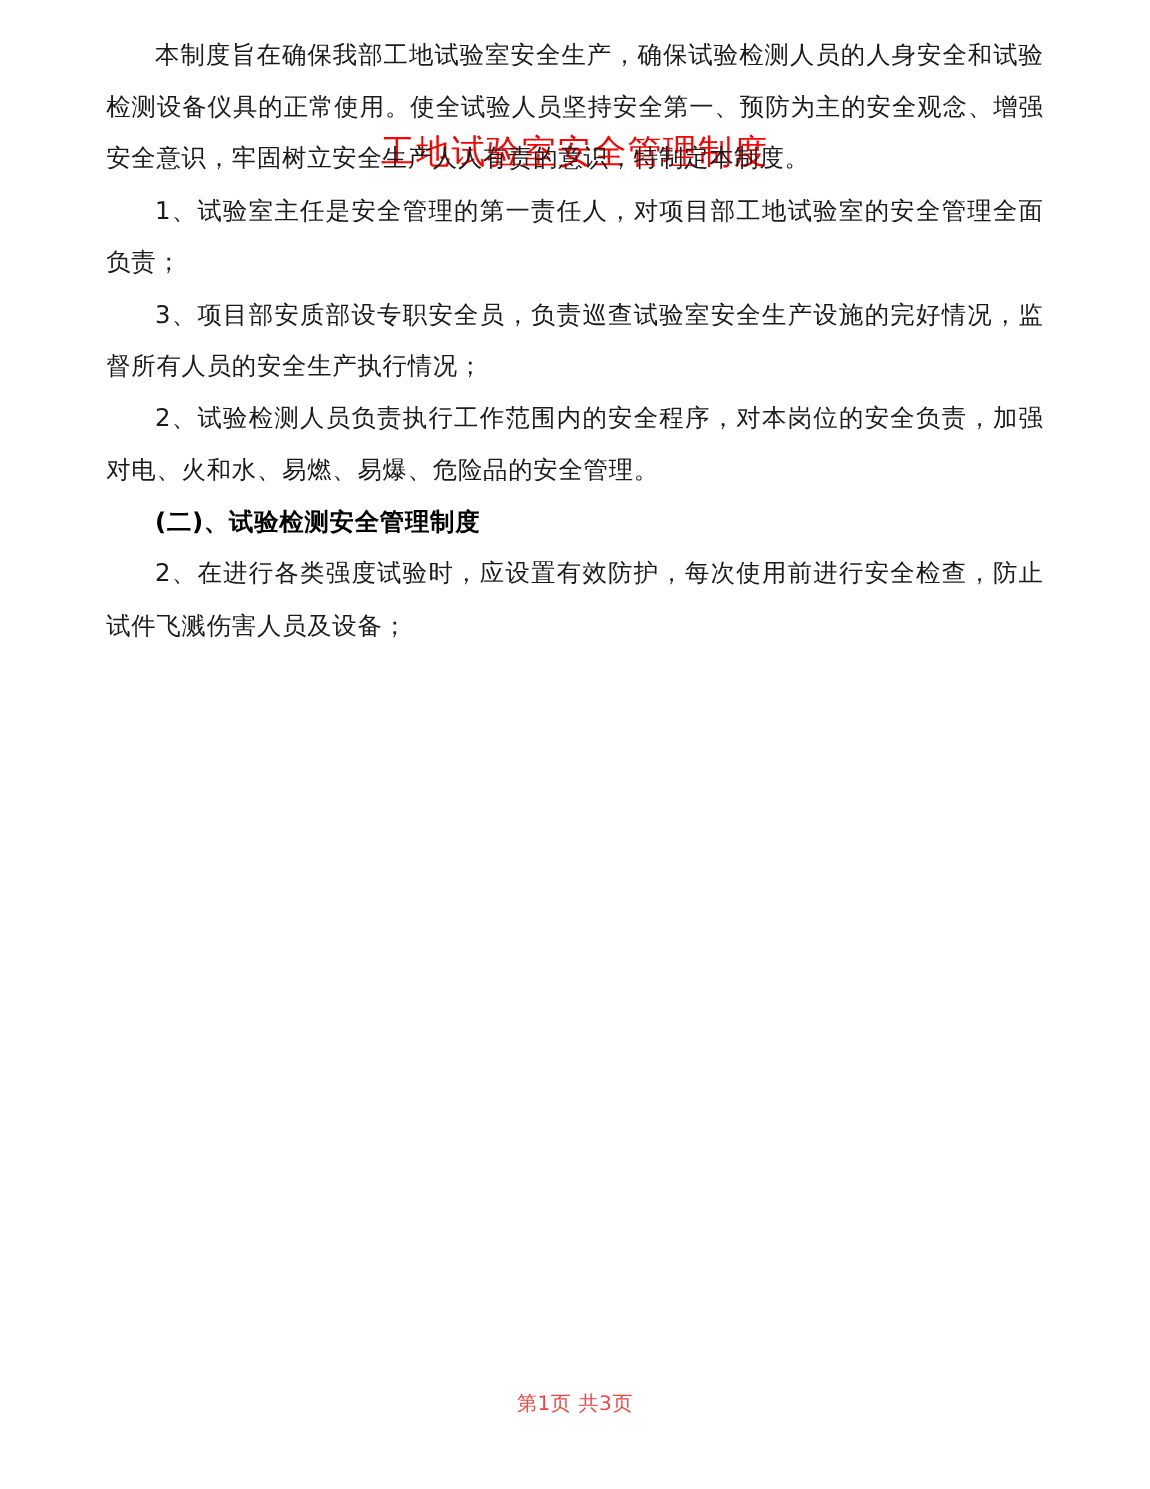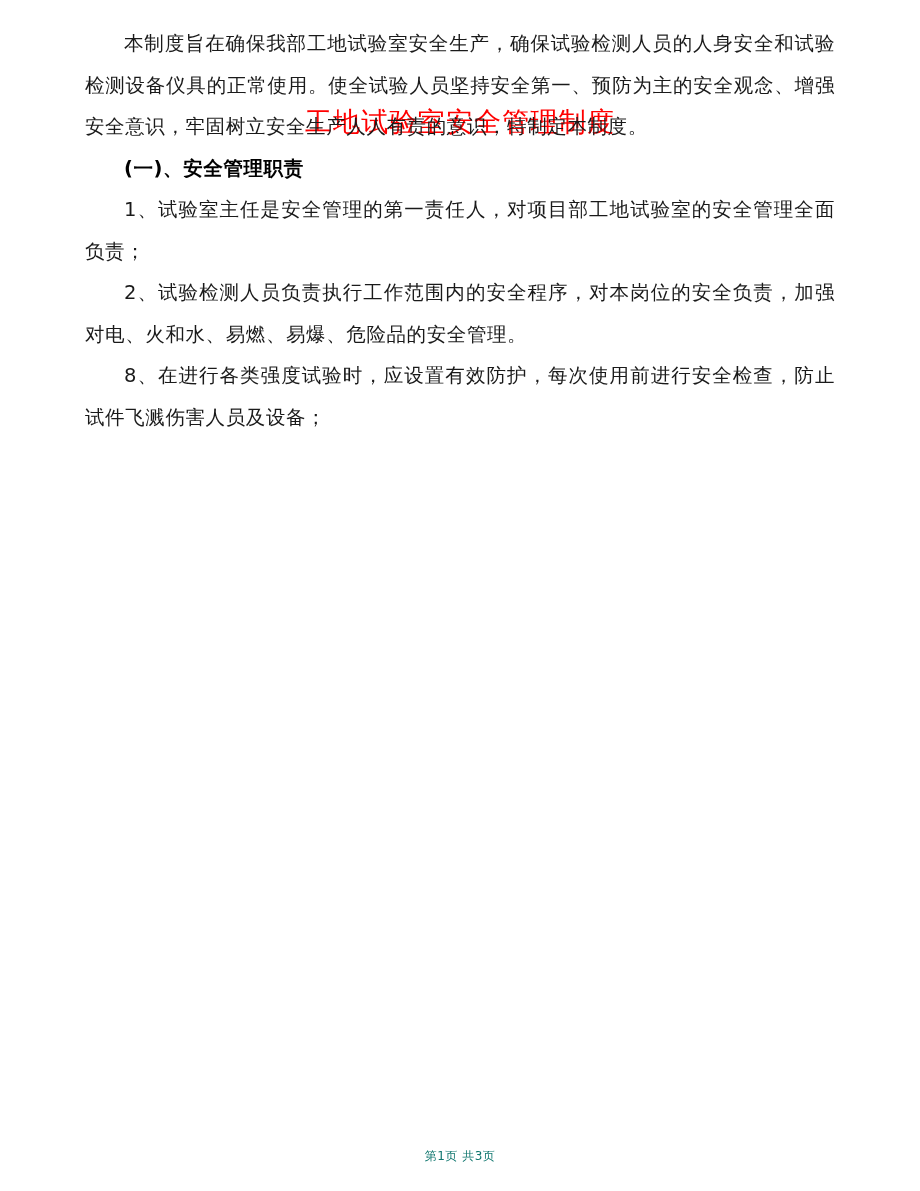--- a/index.html
+++ b/index.html
@@ -63,42 +63,43 @@
     text-indent: 2em;
     font-weight: 700;
     letter-spacing: 0.6px;
     color: #000000;
     text-align: left;
   }
   .footer {
     position: absolute;
     left: 0;
     right: 0;
-    top: 1145px;
+    top: 1112px;
     text-align: center;
-    font-size: 12px;
+    font-size: 16px;
     line-height: 22px;
-    color: #0f766e;
+    color: #ef4444;
     letter-spacing: 0.5px;
   }
 </style>
 </head>
 <body>
 
 <div class="page">
 
   <h1 class="doc-title">工地试验室安全管理制度</h1>
 
   <div class="content">
     <div class="body-block" id="body-block">
         <p class="para">本制度旨在确保我部工地试验室安全生产，确保试验检测人员的人身安全和试验检测设备仪具的正常使用。使全试验人员坚持安全第一、预防为主的安全观念、增强安全意识，牢固树立安全生产人人有责的意识，特制定本制度。</p>
-        <p class="heading">(一)、安全管理职责</p>
         <p class="para">1、试验室主任是安全管理的第一责任人，对项目部工地试验室的安全管理全面负责；</p>
+        <p class="para">3、项目部安质部设专职安全员，负责巡查试验室安全生产设施的完好情况，监督所有人员的安全生产执行情况；</p>
         <p class="para">2、试验检测人员负责执行工作范围内的安全程序，对本岗位的安全负责，加强对电、火和水、易燃、易爆、危险品的安全管理。</p>
-        <p class="para">8、在进行各类强度试验时，应设置有效防护，每次使用前进行安全检查，防止试件飞溅伤害人员及设备；</p>
+        <p class="heading">(二)、试验检测安全管理制度</p>
+        <p class="para">2、在进行各类强度试验时，应设置有效防护，每次使用前进行安全检查，防止试件飞溅伤害人员及设备；</p>
       </div>
   </div>
 
   <div class="footer">
     <span>第1页 共3页</span>
   </div>
 
 </div>
 
 </body></html>

